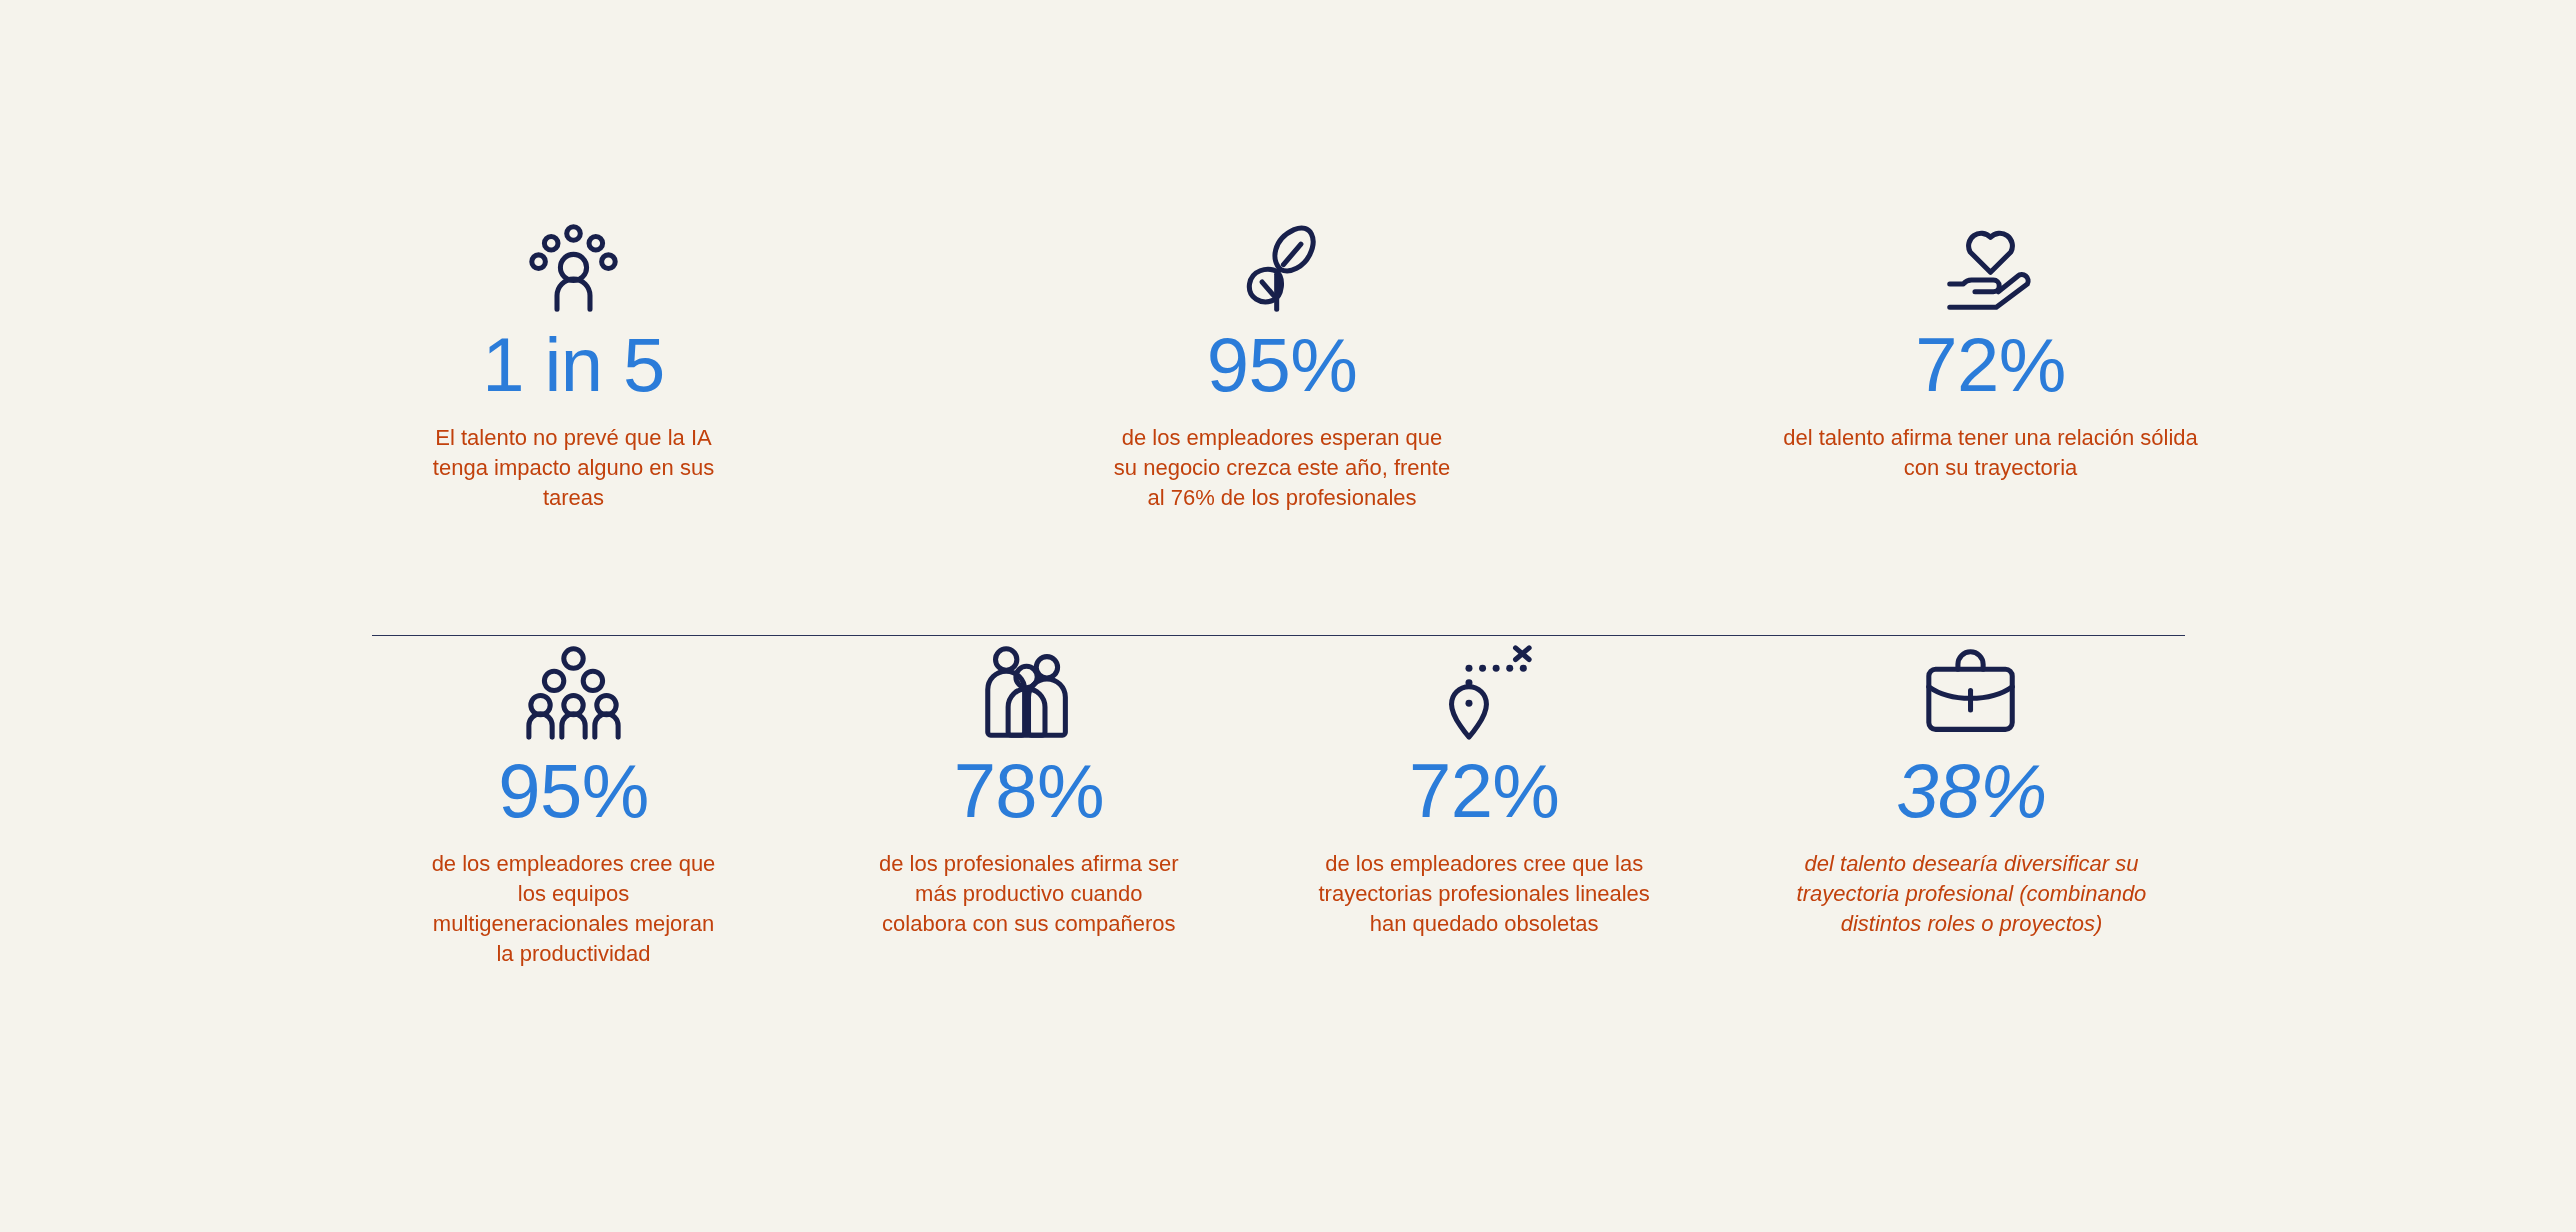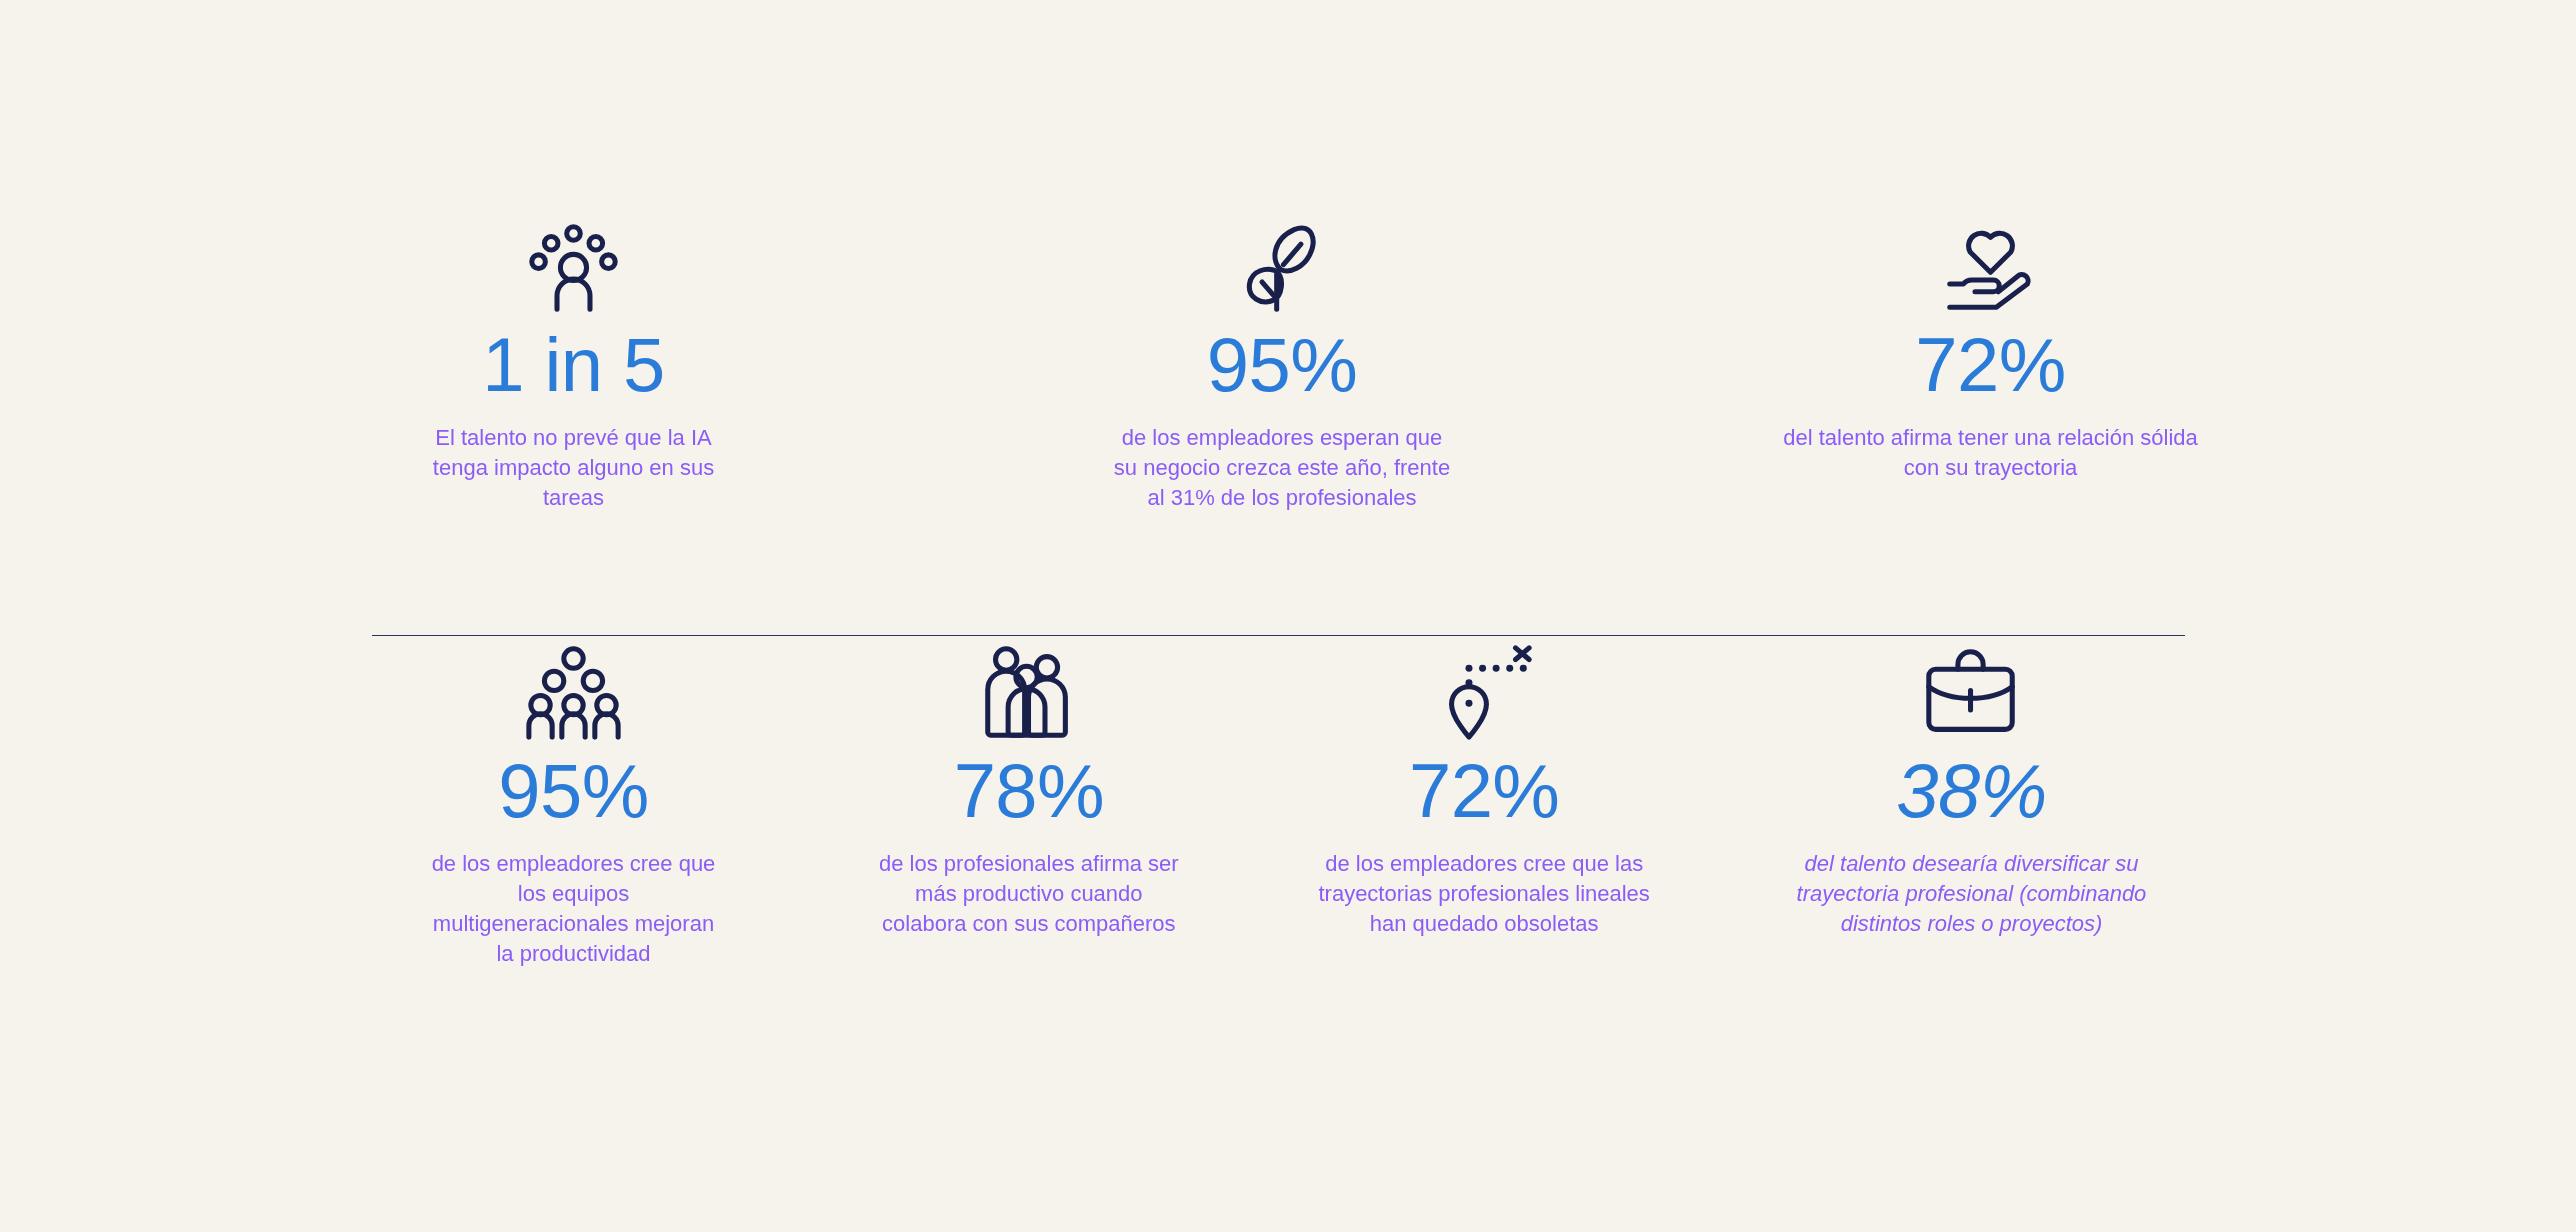--- a/index.html
+++ b/index.html
@@ -51,21 +51,21 @@
   .stat-value {
     color: #2B7CD9;
     font-size: 76px;
     line-height: 1.0;
     font-weight: 400;
     letter-spacing: -0.6px;
     margin-top: 11.6px;
     white-space: nowrap;
   }
   .stat-desc {
-    color: #8b5cf6;
+    color: #c2410c;
     font-size: 22px;
     line-height: 30px;
     text-align: center;
     margin-top: 20.6px;
     max-width: 412px;
   }
   .divider {
     position: absolute;
     left: 372px;
     top: 635px;
@@ -117,21 +117,21 @@
         <div class="icon-wrap">
           <svg width="97" height="97" viewBox="0 0 100 100" fill="none" stroke="#18204B" stroke-width="5.2" stroke-linecap="round" stroke-linejoin="round">
             <path d="M48 53 C38 44 40 22 62 12 C80 5 86 22 78 38 C72 50 58 58 48 53 Z"></path>
             <line x1="51" y1="48" x2="69" y2="27"></line>
             <path d="M44 55 C34 50 18 54 16 68 C14 82 28 90 40 85 C50 81 52 62 44 55 Z"></path>
             <line x1="41" y1="80" x2="29" y2="66"></line>
             <line x1="44" y1="58" x2="44" y2="94"></line>
           </svg>
         </div>
         <div class="stat-value">95%</div>
-        <div class="stat-desc desc-mid">de los empleadores esperan que su negocio crezca este año, frente al 31% de los profesionales</div>
+        <div class="stat-desc desc-mid">de los empleadores esperan que su negocio crezca este año, frente al 76% de los profesionales</div>
       </div>
 
       <div class="card">
         <div class="icon-wrap">
           <svg width="97" height="97" viewBox="0 0 100 100" fill="none" stroke="#18204B" stroke-width="5.2" stroke-linecap="round" stroke-linejoin="round">
             <path d="M50 56 L29 35 a13 13 0 0 1 21 -15 a13 13 0 0 1 21 15 Z"></path>
             <path d="M8 68 h14 a11 11 0 0 1 9 -4 h22 a6 6 0 0 1 0 12 H34"></path>
             <path d="M8 92 h48 L88 68 a6.5 6.5 0 0 0 -10 -8 L58 76"></path>
           </svg>
         </div>

